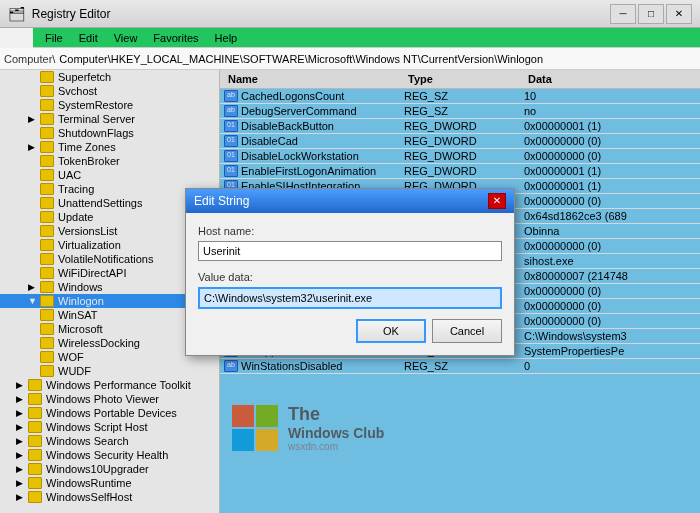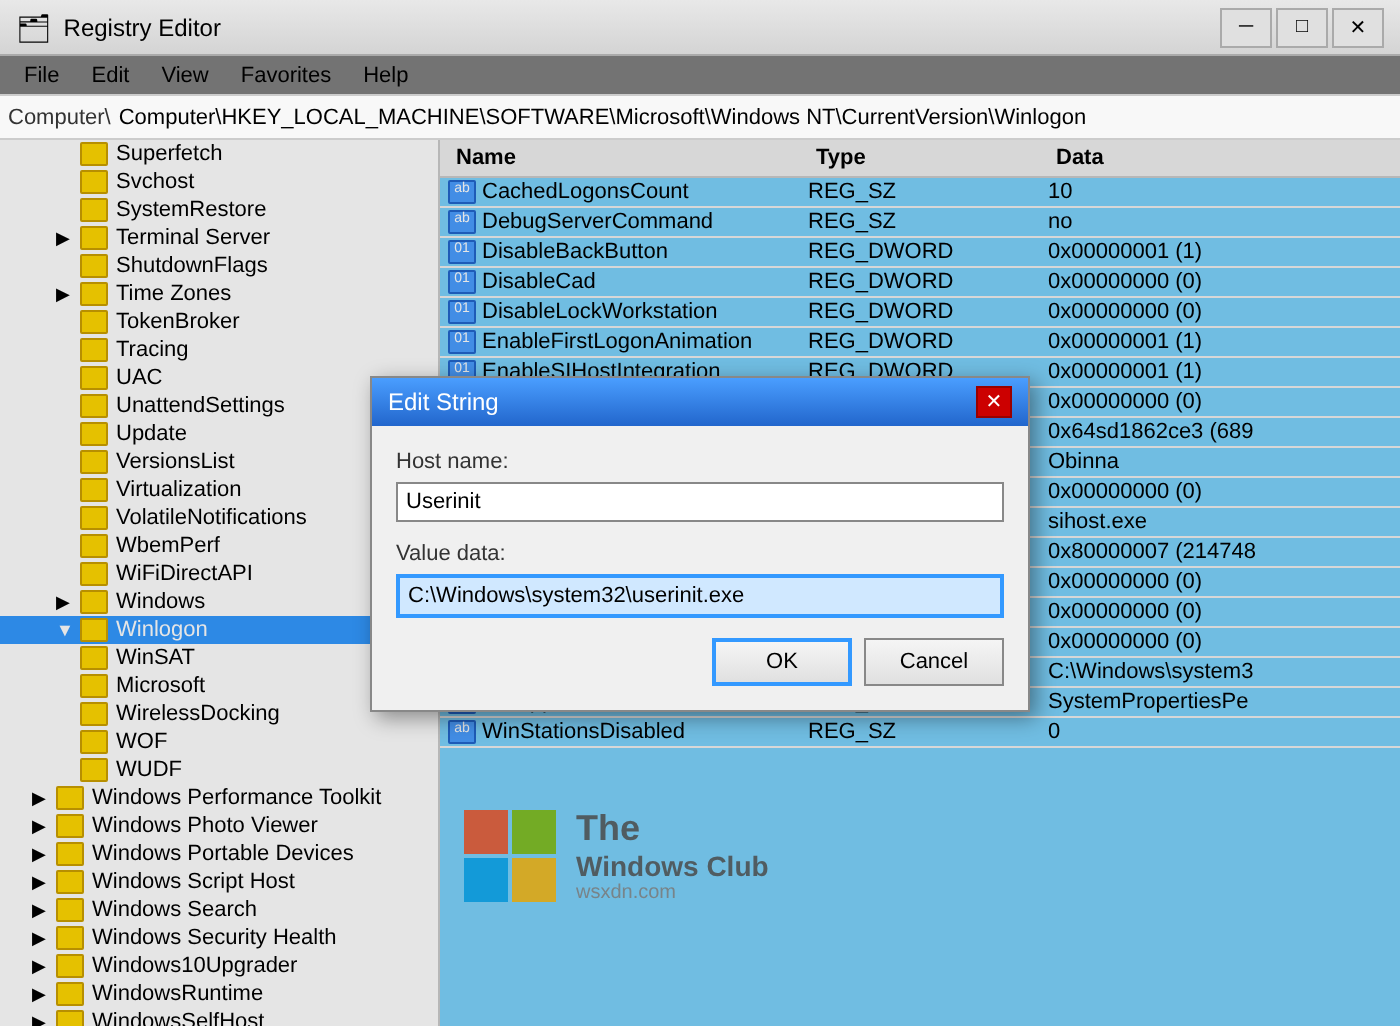--- a/index.html
+++ b/index.html
@@ -42,26 +42,27 @@
       border: 1px solid #aaa;
       display: flex;
       align-items: center;
       justify-content: center;
       cursor: pointer;
       font-size: 10px;
     }
 
     
     .menu-bar {
-      background: #737373;
+      background: #22c55e;
       border-bottom: 1px solid #ccc;
       height: 20px;
       display: flex;
       align-items: center;
       padding: 0 4px;
+      margin-left: 33px;
     }
     .menu-item {
       padding: 2px 8px;
       font-size: 11px;
       cursor: pointer;
     }
 
     
     .address-bar {
       background: #f8f8f8;
@@ -360,30 +361,30 @@
           <span>Time Zones</span>
         </div>
         <div class="tree-item indent2">
           <span class="tree-arrow"> </span>
           <span class="folder-icon"></span>
           <span>TokenBroker</span>
         </div>
         <div class="tree-item indent2">
           <span class="tree-arrow"> </span>
           <span class="folder-icon"></span>
+          <span>UAC</span>
+        </div>
+        <div class="tree-item indent2">
+          <span class="tree-arrow"> </span>
+          <span class="folder-icon"></span>
           <span>Tracing</span>
         </div>
         <div class="tree-item indent2">
           <span class="tree-arrow"> </span>
           <span class="folder-icon"></span>
-          <span>UAC</span>
-        </div>
-        <div class="tree-item indent2">
-          <span class="tree-arrow"> </span>
-          <span class="folder-icon"></span>
           <span>UnattendSettings</span>
         </div>
         <div class="tree-item indent2">
           <span class="tree-arrow"> </span>
           <span class="folder-icon"></span>
           <span>Update</span>
         </div>
         <div class="tree-item indent2">
           <span class="tree-arrow"> </span>
           <span class="folder-icon"></span>
@@ -391,25 +392,20 @@
         </div>
         <div class="tree-item indent2">
           <span class="tree-arrow"> </span>
           <span class="folder-icon"></span>
           <span>Virtualization</span>
         </div>
         <div class="tree-item indent2">
           <span class="tree-arrow"> </span>
           <span class="folder-icon"></span>
           <span>VolatileNotifications</span>
-        </div>
-        <div class="tree-item indent2">
-          <span class="tree-arrow"> </span>
-          <span class="folder-icon"></span>
-          <span>WbemPerf</span>
         </div>
         <div class="tree-item indent2">
           <span class="tree-arrow"> </span>
           <span class="folder-icon"></span>
           <span>WiFiDirectAPI</span>
         </div>
         <div class="tree-item indent2">
           <span class="tree-arrow">▶</span>
           <span class="folder-icon"></span>
           <span>Windows</span>

